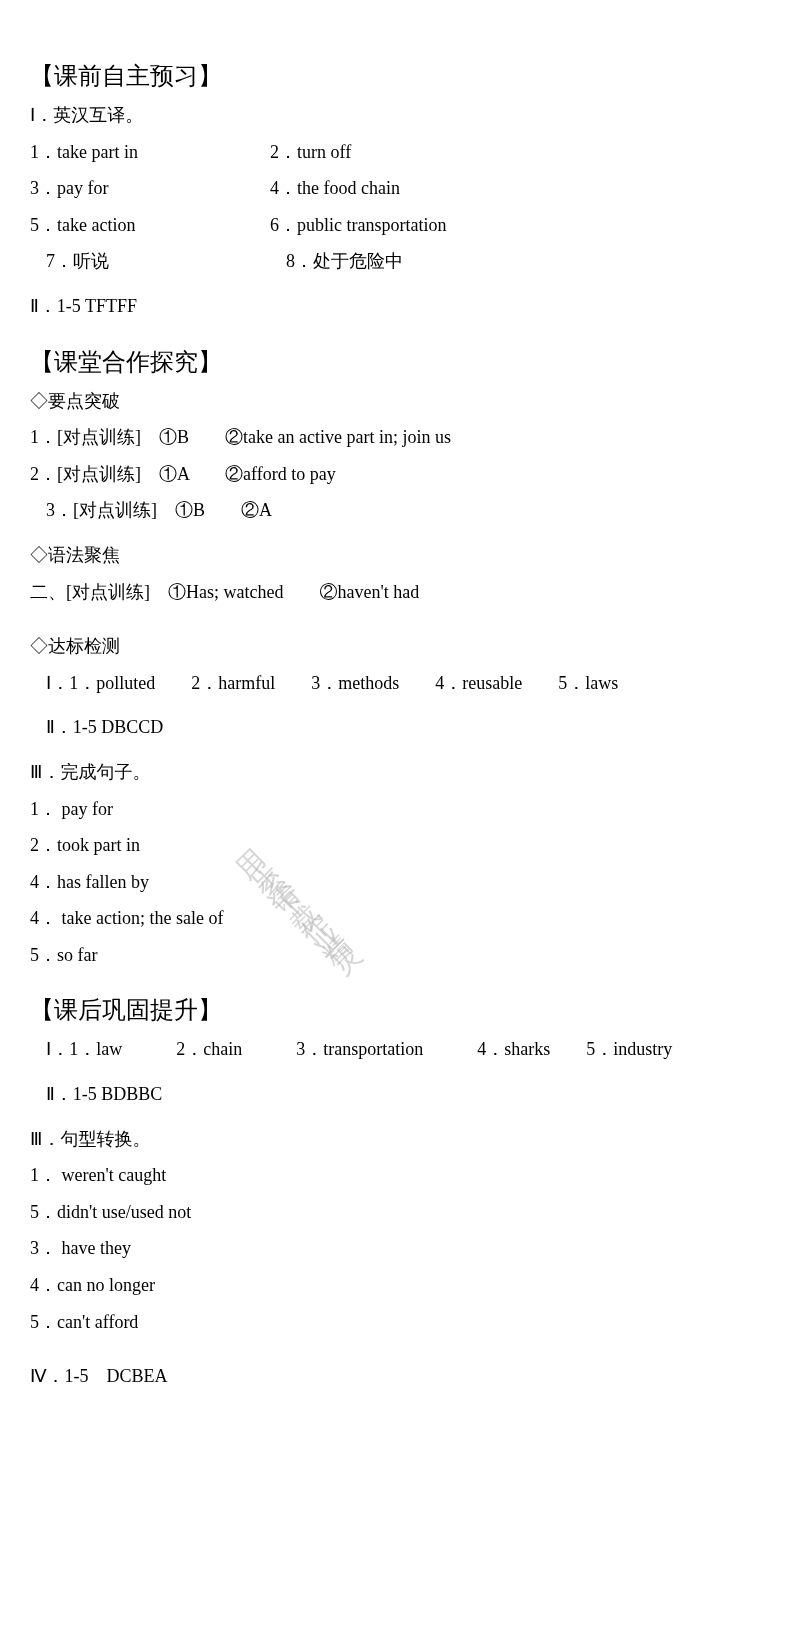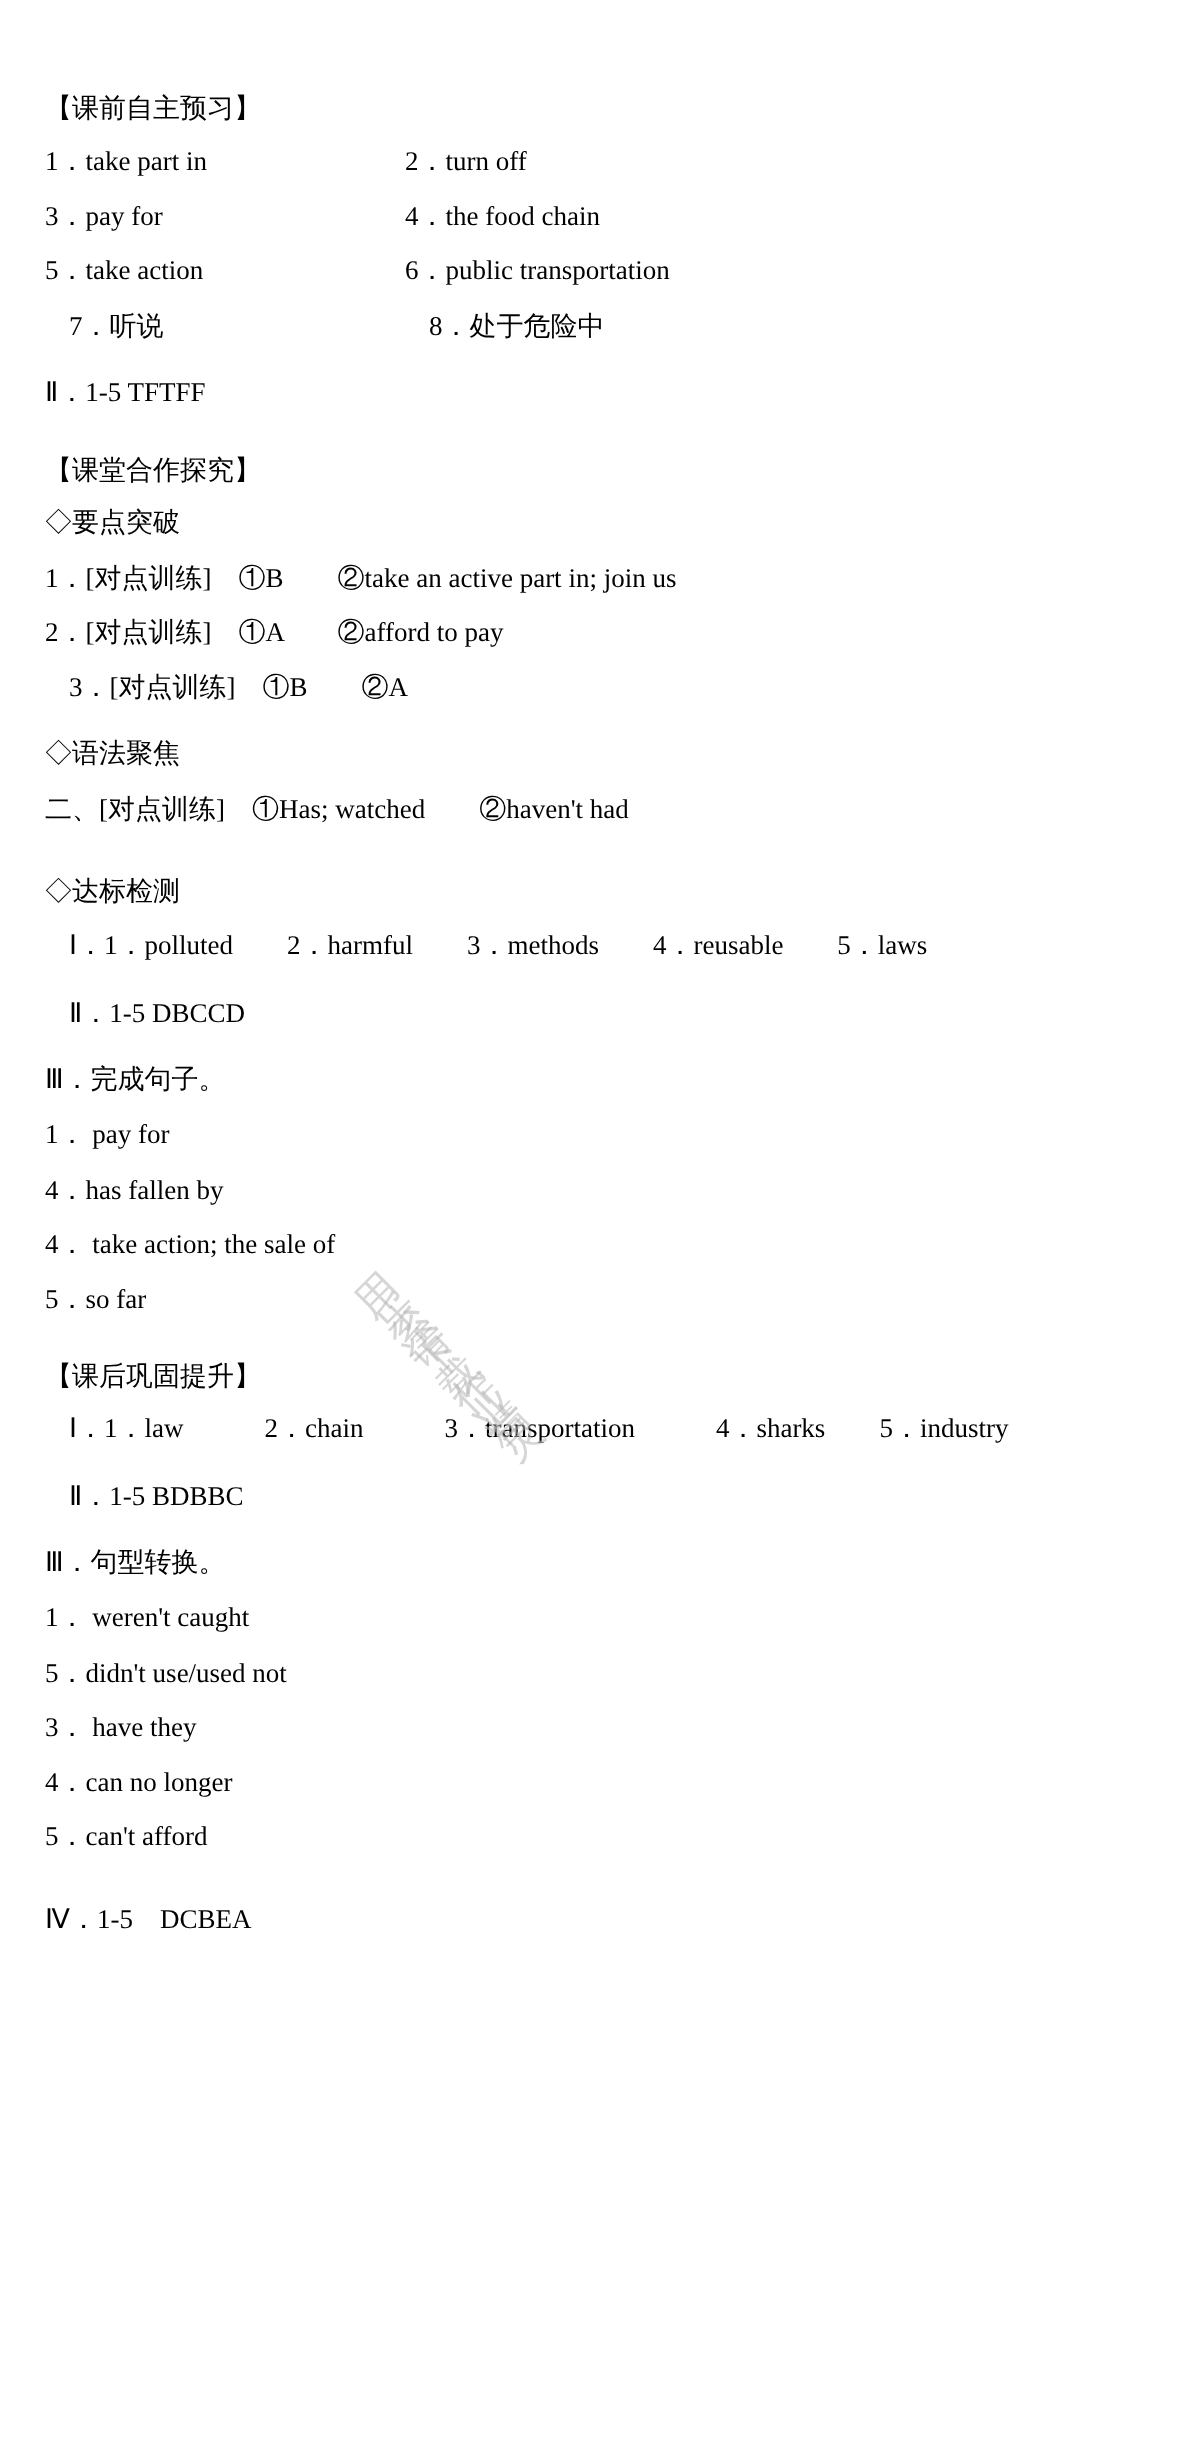--- a/index.html
+++ b/index.html
@@ -14,21 +14,21 @@
       color: #000000;
       width: 800px;
       min-height: 1638px;
       padding: 60px 30px 60px 30px;
       position: relative;
     }
     .section {
       margin-bottom: 18px;
     }
     .bracket-header {
-      font-size: 18px;
+      font-size: 24px;
       font-weight: normal;
       margin-bottom: 8px;
     }
     .line {
       margin-bottom: 6px;
       line-height: 1.7;
       display: flex;
       flex-wrap: wrap;
       align-items: baseline;
     }
@@ -66,20 +66,21 @@
       margin-bottom: 24px;
     }
   </style>
 </head>
 <body>
 
 <div>
 
   <div class="section big-gap">
     <div class="bracket-header">【课前自主预习】</div>
+    <div class="line">Ⅰ．英汉互译。</div>
 
     <div class="item-row">
       <span class="col-half">1．take part in</span>
       <span class="col-half">2．turn off</span>
     </div>
     <div class="item-row">
       <span class="col-half">3．pay for</span>
       <span class="col-half">4．the food chain</span>
     </div>
     <div class="item-row">
@@ -114,20 +115,21 @@
       <span>Ⅰ．</span>
       <span>1．polluted　　2．harmful　　3．methods　　4．reusable　　5．laws</span>
     </div>
 
     <div class="line gap">
       <span>Ⅱ．1-5 DBCCD</span>
     </div>
 
     <div class="line">Ⅲ．完成句子。</div>
     <div class="line">1．  pay for</div>
+    <div class="line">2．took part in</div>
     <div class="line">4．has fallen by</div>
     <div class="line">4．  take action; the sale of</div>
     <div class="line big-gap">5．so far</div>
   </div>
 
   <div class="section big-gap">
     <div class="bracket-header">【课后巩固提升】</div>
     <div class="line gap">
       <span>Ⅰ．</span>
       <span>1．law　　　2．chain　　　3．transportation　　　4．sharks　　5．industry</span>

